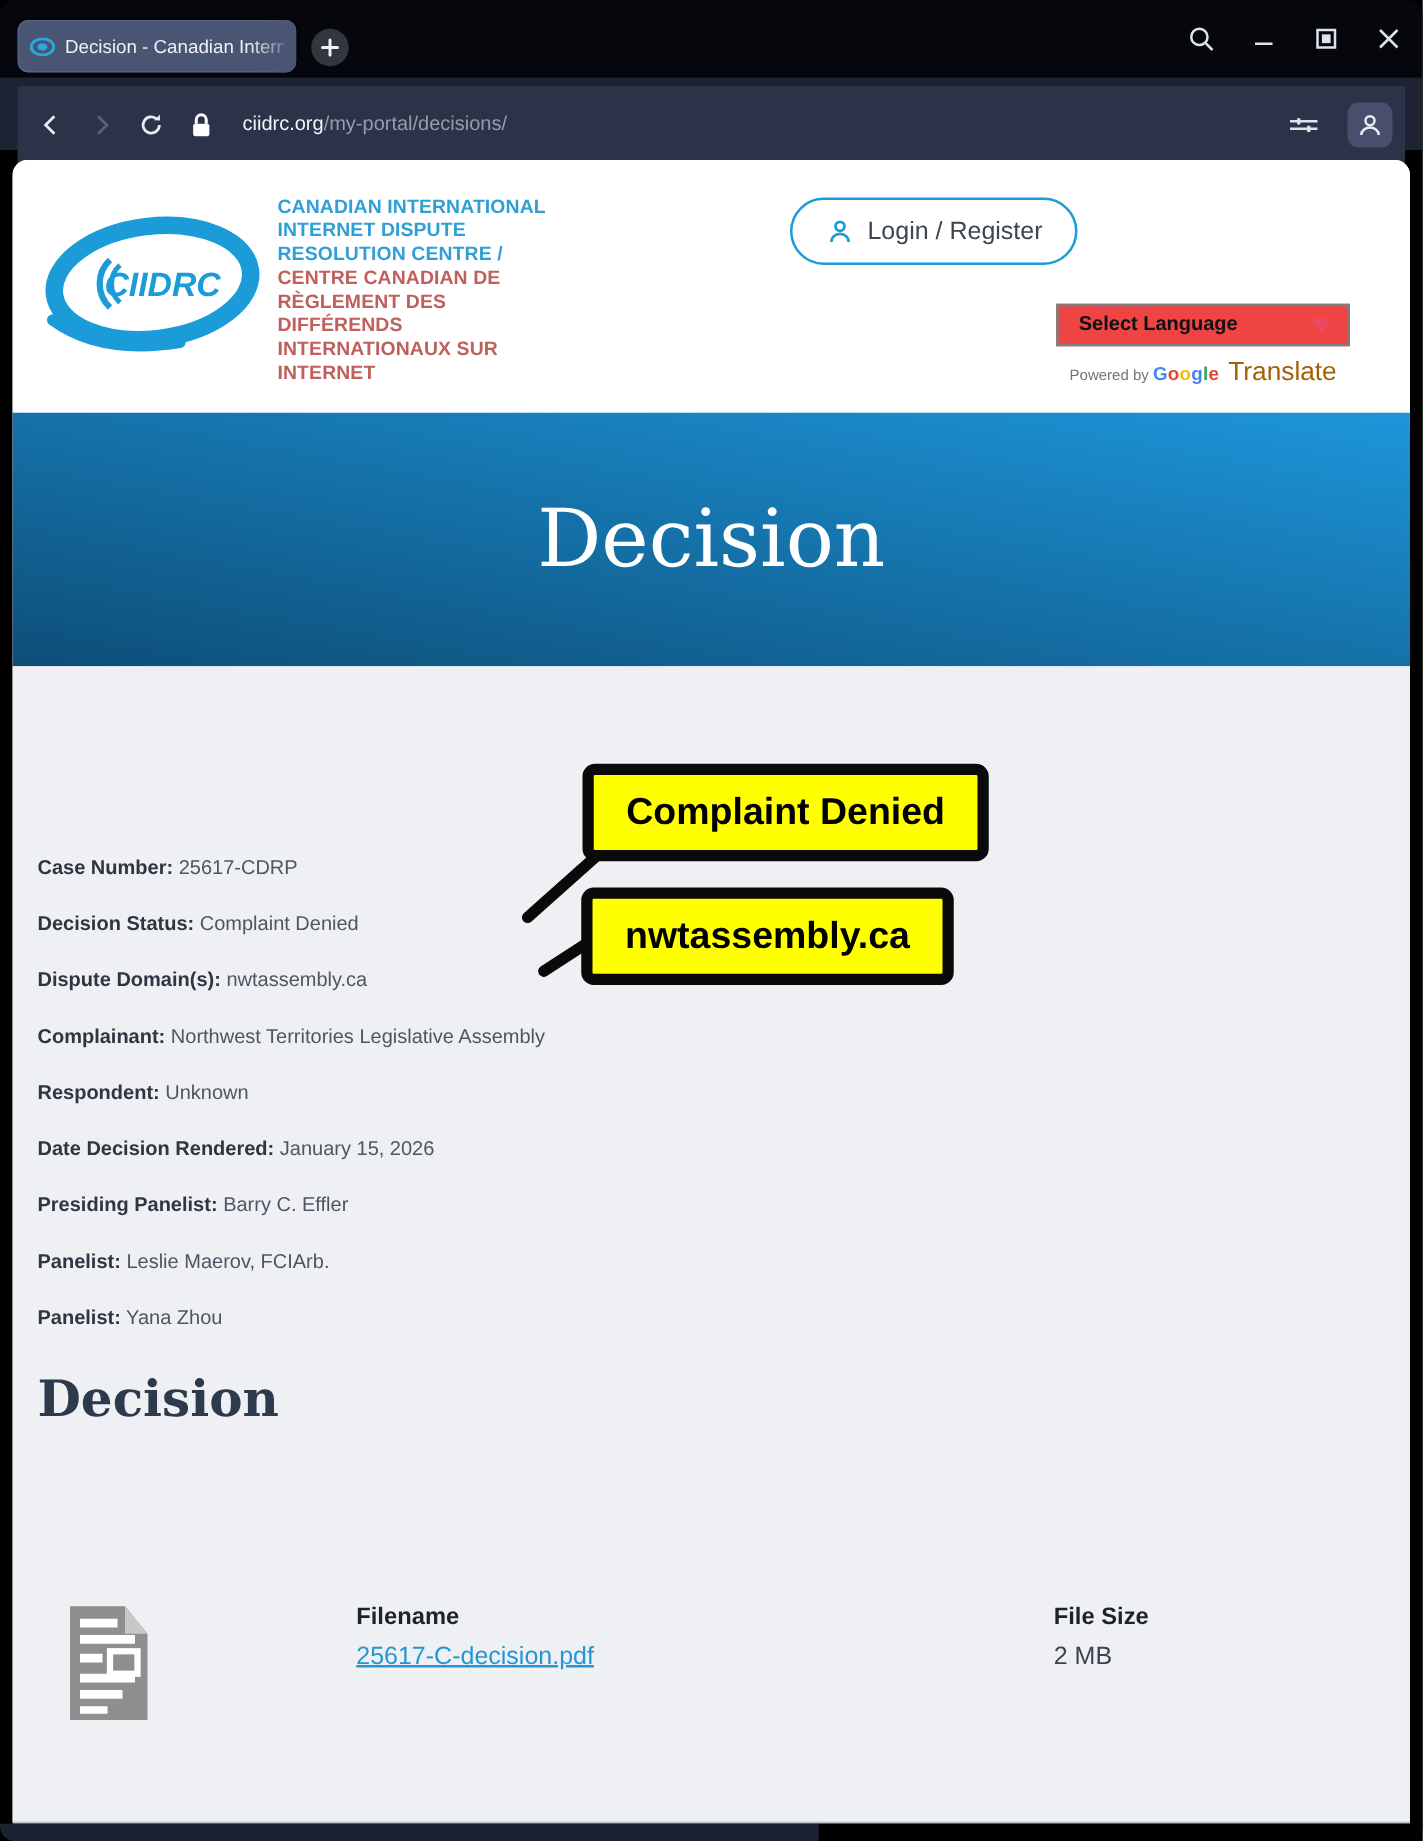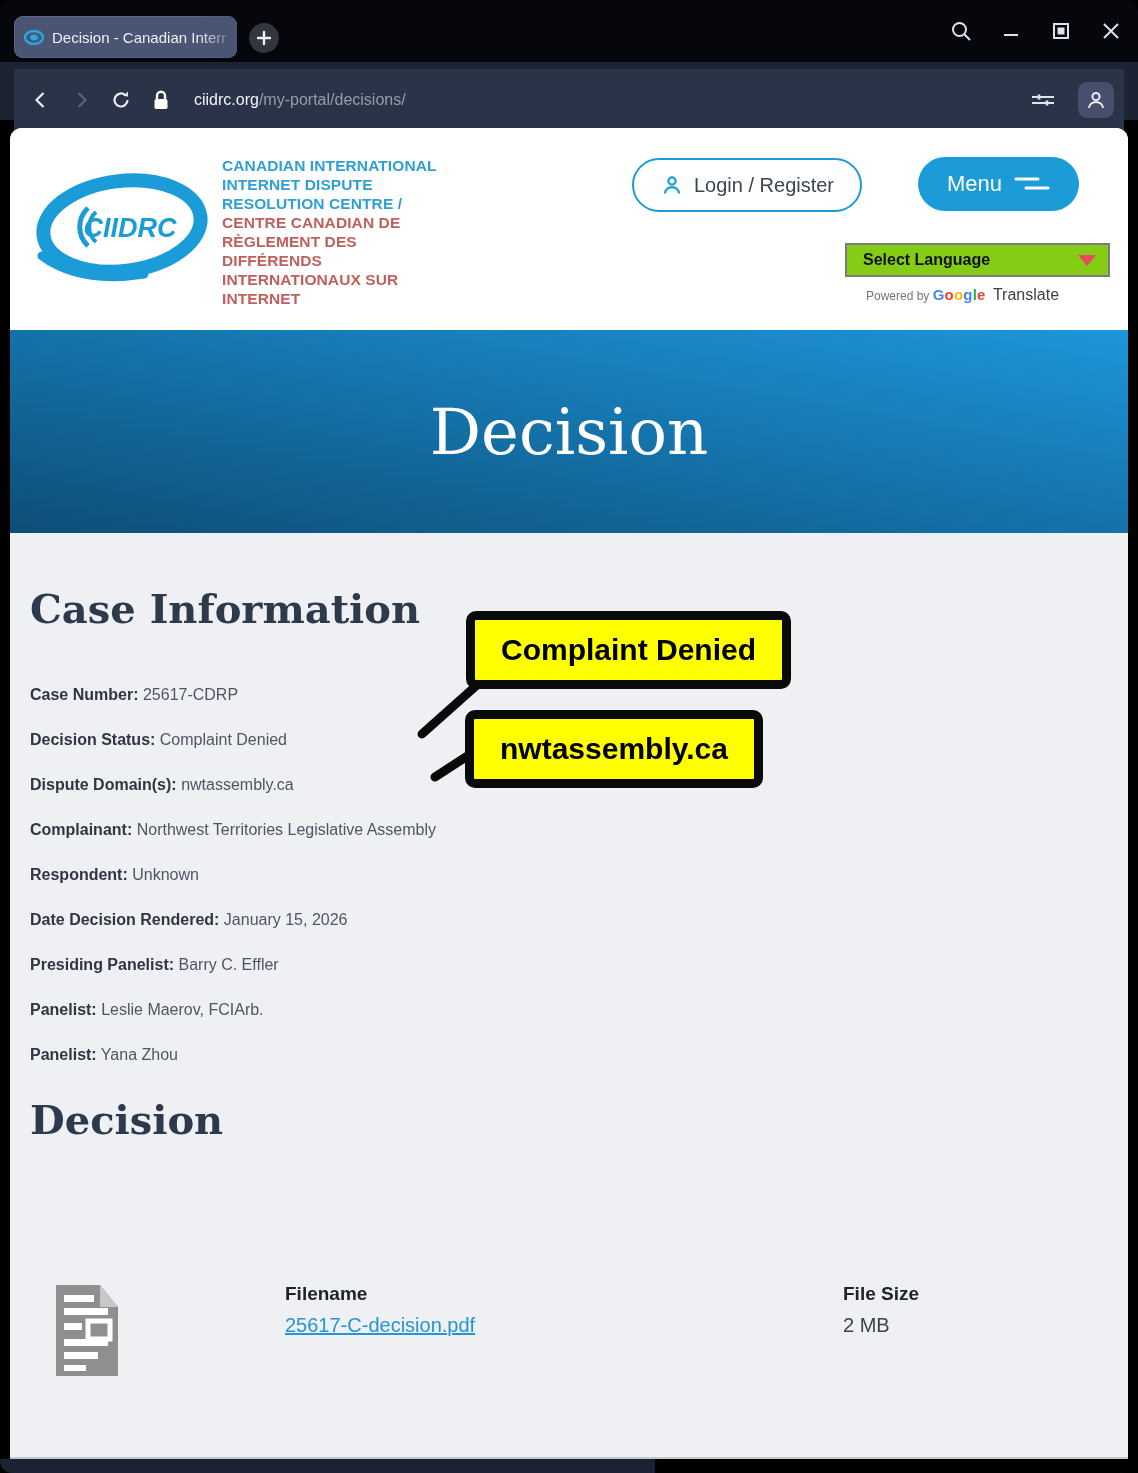--- a/index.html
+++ b/index.html
@@ -33,29 +33,29 @@
 
   .site-header{position:relative;height:202px;background:#fff;flex:0 0 auto;}
   .logo{position:absolute;left:22px;top:36px;}
   .org-name{position:absolute;left:212px;top:28px;width:250px;font-size:15.5px;line-height:19px;font-weight:600;letter-spacing:.1px;}
   .org-line-en{color:#2f9fd6;}
   .org-line-fr{color:#c0605c;}
   .login-btn{position:absolute;left:622px;top:30px;width:230px;height:54px;border-radius:28px;border:2px solid #1b9cd8;background:#fff;
              display:flex;align-items:center;justify-content:center;gap:10px;font-size:20px;color:#3b4650;font-family:"Liberation Sans",sans-serif;text-align:right;}
   .menu-btn{position:absolute;left:908px;top:29px;width:161px;height:54px;border-radius:28px;border:none;background:#1b9cd8;
             display:flex;align-items:center;justify-content:center;gap:12px;font-size:22px;color:#fff;font-family:"Liberation Sans",sans-serif;}
-  .lang-select{position:absolute;left:835px;top:115px;width:265px;height:34px;background:#84cc16;border:2px solid #7d7d7d;box-sizing:border-box;
+  .lang-select{position:absolute;left:835px;top:115px;width:235px;height:34px;background:#ef4444;border:2px solid #7d7d7d;box-sizing:border-box;
                display:flex;align-items:center;justify-content:space-between;padding:0 12px 0 16px;cursor:pointer;}
   .lang-label{font-size:16px;font-weight:700;color:#111;}
   .lang-arrow{width:0;height:0;border-left:9px solid transparent;border-right:9px solid transparent;border-top:11px solid #e84a5f;}
   .powered{position:absolute;left:835px;top:158px;width:235px;text-align:center;color:#757575;font-size:12px;white-space:nowrap;}
   .powered .brand{font-size:15px;font-weight:600;letter-spacing:.2px;}
   .powered .g1,.powered .g4{color:#4285F4}.powered .g2,.powered .g6{color:#EA4335}
   .powered .g3{color:#FBBC05}.powered .g5{color:#34A853}
-  .powered .suffix{font-size:16px;color:#404040;margin-left:4px;text-align:center;}
+  .powered .suffix{font-size:21px;color:#a16207;margin-left:4px;text-align:center;}
 
   .hero{height:203px;flex:0 0 auto;background:linear-gradient(to top right,#0d4e78,#1d96da);
         display:flex;align-items:center;justify-content:center;}
   .hero h1{margin:0;color:#fff;font-family:"DejaVu Serif",serif;font-weight:500;font-size:64px;}
 
   .main{position:relative;flex:1;background:#eef0f4;}
   .serif-heading{position:absolute;margin:0;color:#2d3a4c;font-family:"DejaVu Serif",serif;font-weight:700;font-size:40px;}
   .h-case{left:20px;top:52px;}
   .h-decision{left:20px;top:563px;}
   .fields{position:absolute;left:20px;top:150px;}
@@ -193,47 +193,39 @@
       </div>
 
       <button class="login-btn">
         <svg width="24" height="24" viewBox="0 0 24 24">
           <circle cx="12" cy="8" r="3.6" fill="none" stroke="#1b9cd8" stroke-width="2.2"></circle>
           <path d="M5 20.5 a7 6.4 0 0 1 14 0" fill="none" stroke="#1b9cd8" stroke-width="2.2"></path>
         </svg>
         <span>Login / Register</span>
       </button>
 
-      <button class="menu-btn">
-        <span>Menu</span>
-        <svg width="36" height="22" viewBox="0 0 36 22">
-          <path d="M2 6 h22" stroke="#fff" stroke-width="3" stroke-linecap="round"></path>
-          <path d="M12 15 h22" stroke="#fff" stroke-width="3" stroke-linecap="round"></path>
-        </svg>
-      </button>
 
       <div class="lang-select">
         <span class="lang-label">Select Language</span>
         <span class="lang-arrow"></span>
       </div>
 
       <div class="powered">
         <span>Powered by</span>
         <span class="brand"><span class="g1">G</span><span class="g2">o</span><span class="g3">o</span><span class="g4">g</span><span class="g5">l</span><span class="g6">e</span></span>
         <span class="suffix">Translate</span>
       </div>
     </header>
 
     <section class="hero">
       <h1>Decision</h1>
     </section>
 
     <main class="main">
 
-      <h2 class="serif-heading h-case">Case Information</h2>
 
       <div class="fields">
         <div class="field"><b>Case Number:</b> <span>25617-CDRP</span></div>
         <div class="field"><b>Decision Status:</b> <span>Complaint Denied</span></div>
         <div class="field"><b>Dispute Domain(s):</b> <span>nwtassembly.ca</span></div>
         <div class="field"><b>Complainant:</b> <span>Northwest Territories Legislative Assembly</span></div>
         <div class="field"><b>Respondent:</b> <span>Unknown</span></div>
         <div class="field"><b>Date Decision Rendered:</b> <span>January 15, 2026</span></div>
         <div class="field"><b>Presiding Panelist:</b> <span>Barry C. Effler</span></div>
         <div class="field"><b>Panelist:</b> <span>Leslie Maerov, FCIArb.</span></div>

